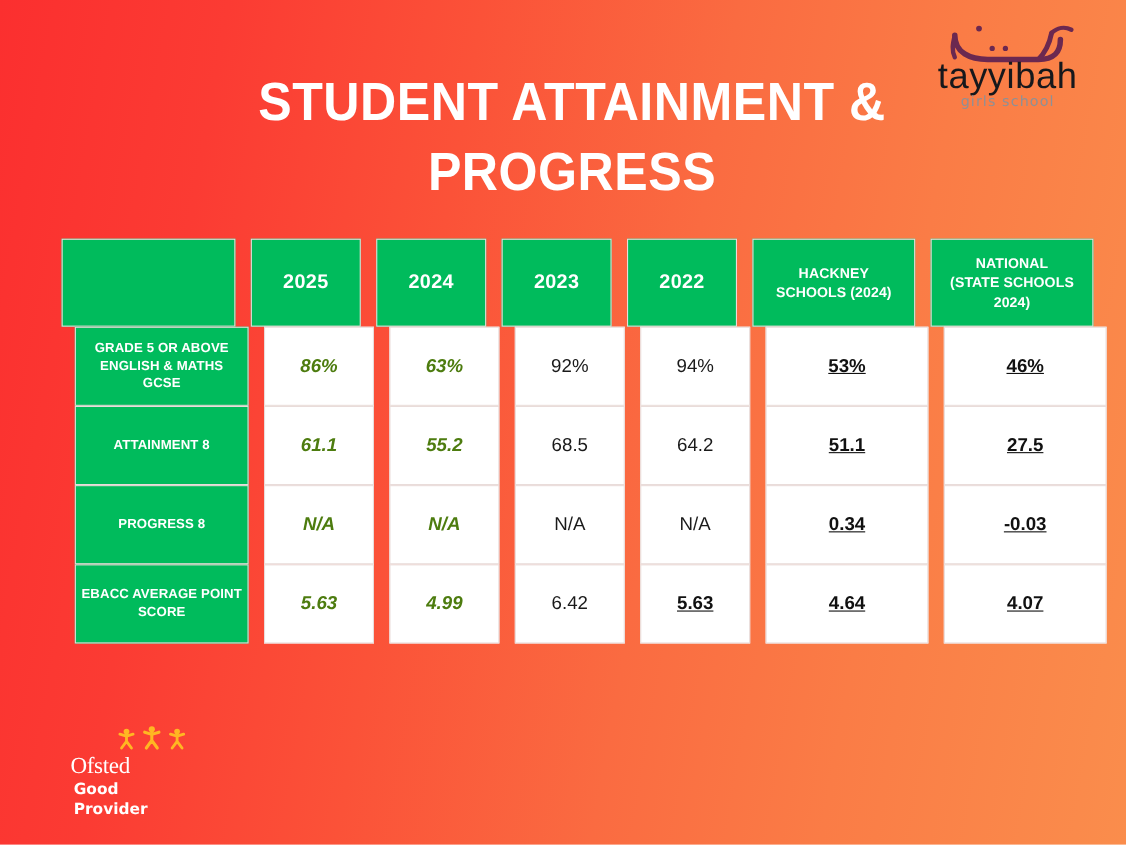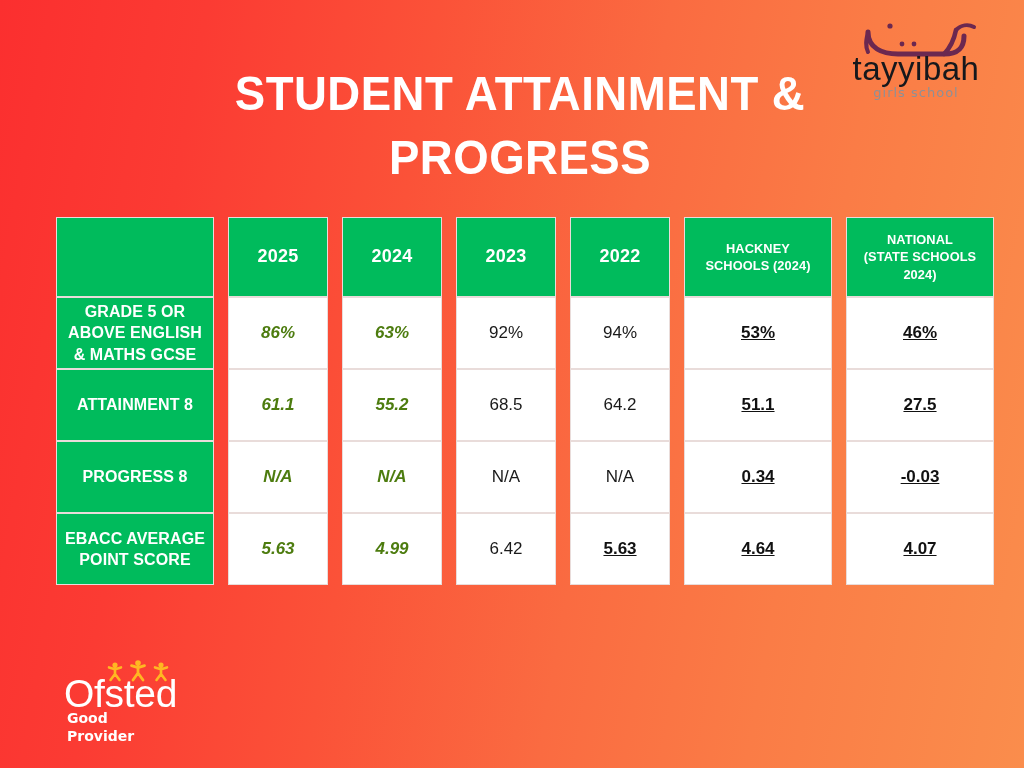--- a/index.html
+++ b/index.html
@@ -107,21 +107,21 @@
 
   .green {
     background: #00BB5C;
     color: #FFFFFF;
     font-weight: bold;
     font-size: 13.5px;
     line-height: 1.30;
     letter-spacing: 0.1px;
   }
   .green.year { font-size: 18px; letter-spacing: 0.3px; }
-  .green.rowlabel { font-size: 16px; line-height: 1.32; padding: 0 5px; }
+  .green.rowlabel { font-size: 12px; line-height: 1.32; padding: 0 5px; margin-left: 12px; }
   .green.colhead { font-size: 12.8px; line-height: 1.34; padding: 0 16px; }
 
   .white {
     background: #FFFFFF;
     font-size: 17px;
     color: #1A1A1A;
     font-weight: 400;
   }
   .white.muted { color: #4d7c0f; font-weight: bold; font-style: italic; }
   .white.strong { color: #111111; font-weight: bold; text-decoration: underline; }
@@ -137,23 +137,23 @@
   #ofsted-stars {
     position: absolute;
     left: 40px;
     top: 0px;
     width: 76px;
     height: 22px;
   }
   #ofsted-word {
     position: absolute;
     left: 0;
-    top: 14px;
-    font-family: Liberation Sans, sans-serif;
-    font-size: 39px;
+    top: 26px;
+    font-family: Liberation Serif, serif;
+    font-size: 21px;
     font-weight: 400;
     color: #FFFFFF;
     line-height: 1;
     letter-spacing: -0.3px;
   }
   #ofsted-sub {
     position: absolute;
     left: 3px;
     top: 50px;
     font-family: "DejaVu Sans", sans-serif;

